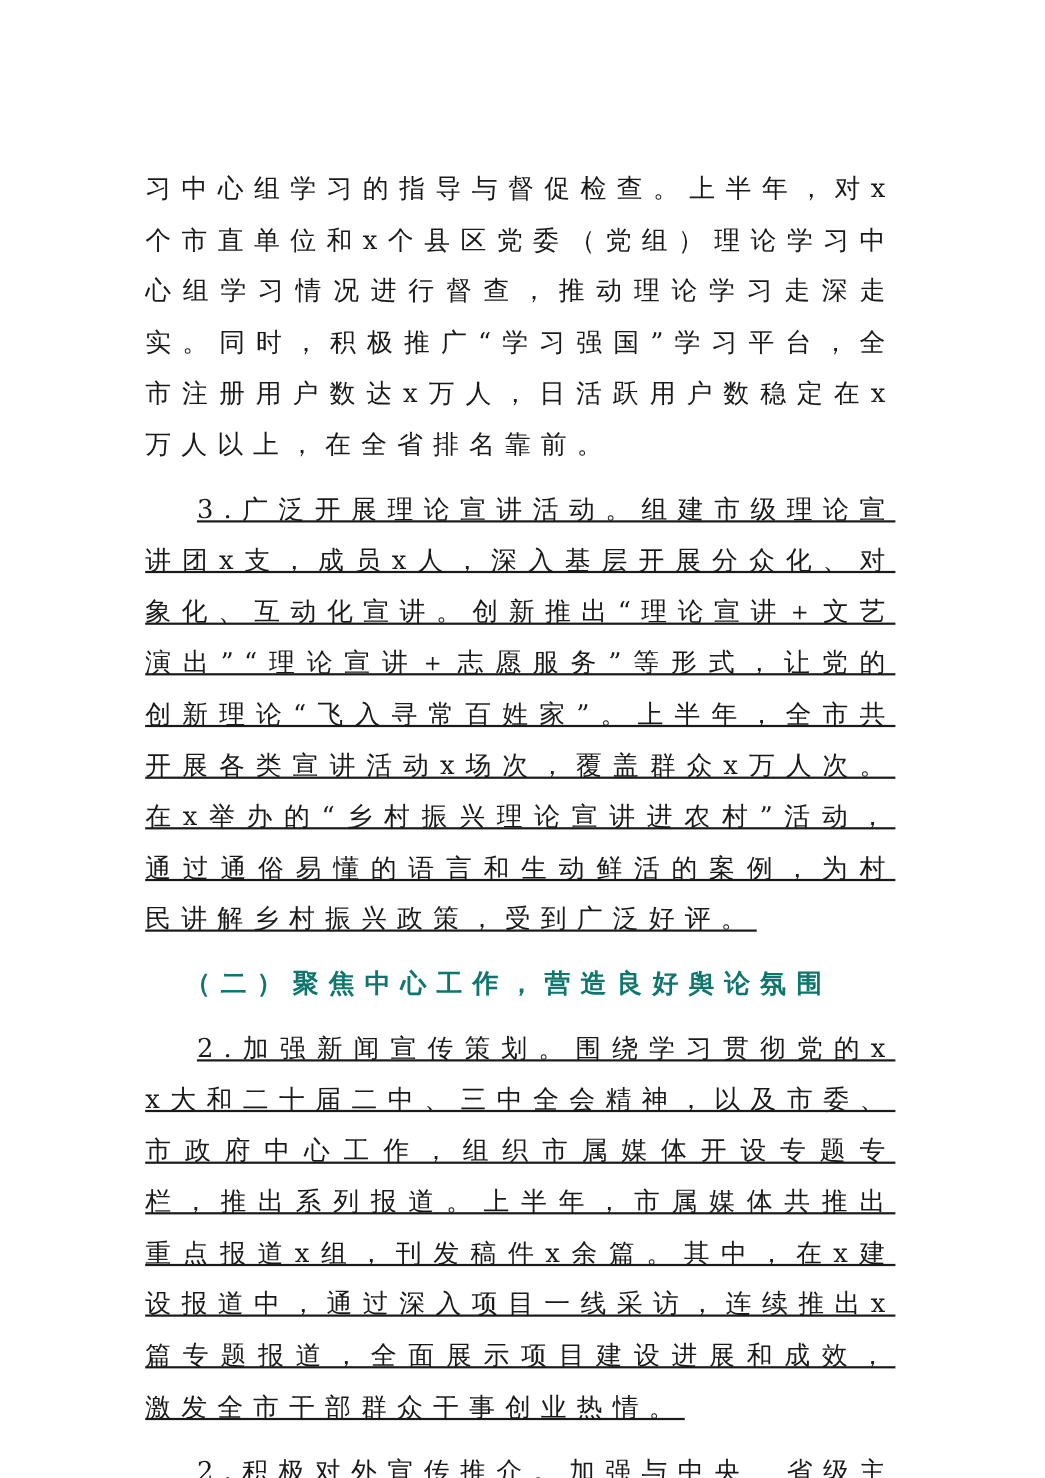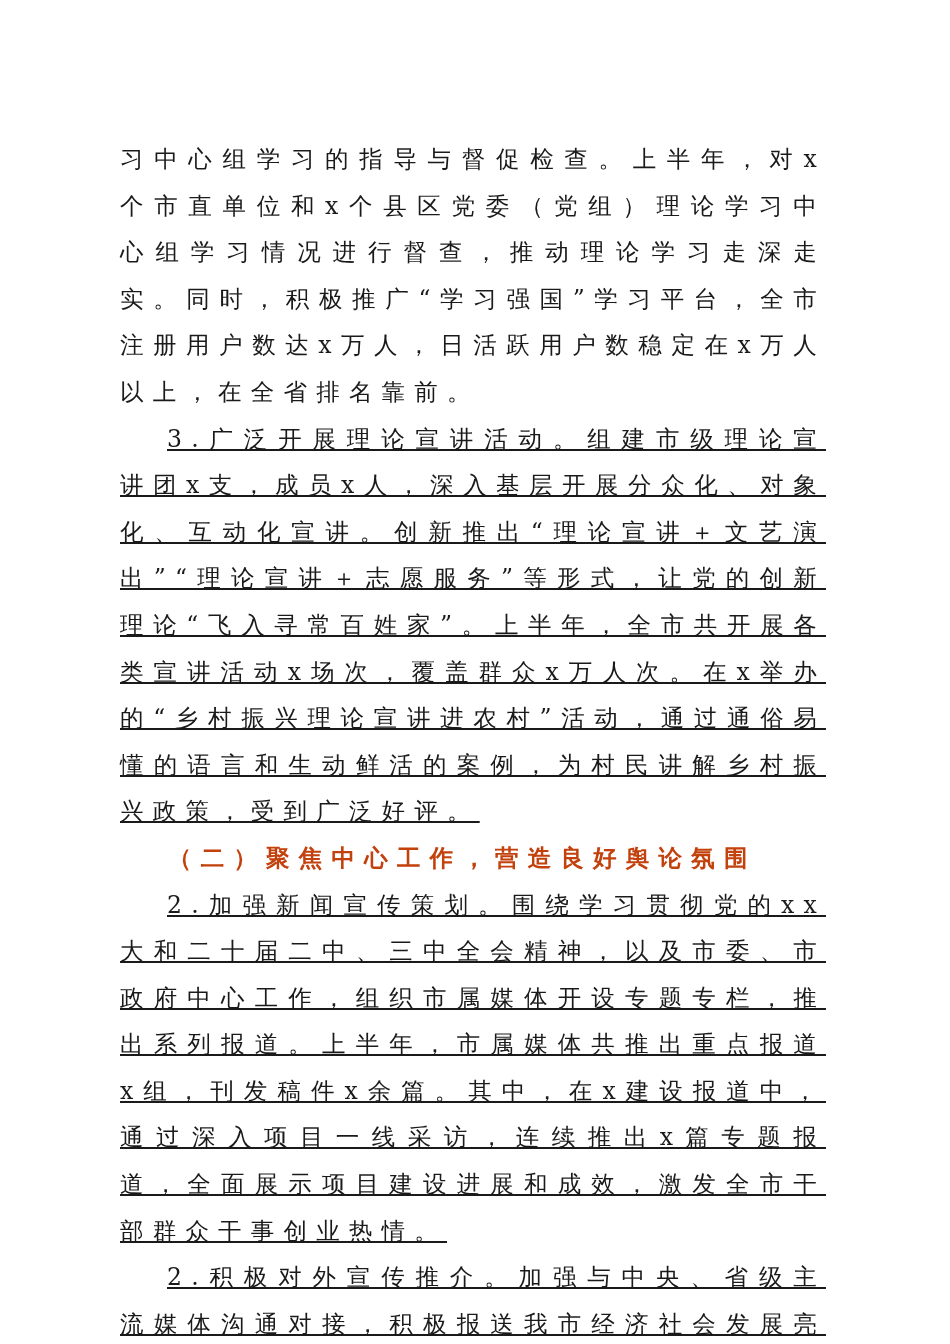--- a/index.html
+++ b/index.html
@@ -15,41 +15,41 @@
       font-family: "DejaVu Serif", "Liberation Serif", serif;
       color: #1a1a1a;
     }
     .page {
       position: absolute;
       left: 120px;
       top: 136px;
       width: 706px;
     }
     .para {
-      margin: 0;
+      margin: 12px;
       font-size: 23.5px;
       line-height: 46.6px;
       text-align: justify;
       text-align-last: left;
       letter-spacing: 9.2px;
       word-break: break-all;
     }
     .indent {
       text-indent: 47px;
       text-decoration: underline;
     }
     .heading {
       margin: 0;
       font-size: 23.5px;
       line-height: 46.6px;
       letter-spacing: 9.2px;
       padding-left: 48px;
       font-weight: bold;
       font-family: "DejaVu Sans", "Liberation Sans", sans-serif;
-      color: #c2410c;
+      color: #0f766e;
     }
   </style>
 </head>
 <body>
 
 <div class="page">
   <p class="para">习中心组学习的指导与督促检查。上半年，对x个市直单位和x个县区党委（党组）理论学习中心组学习情况进行督查，推动理论学习走深走实。同时，积极推广“学习强国”学习平台，全市注册用户数达x万人，日活跃用户数稳定在x万人以上，在全省排名靠前。</p>
   <p class="para indent">3.广泛开展理论宣讲活动。组建市级理论宣讲团x支，成员x人，深入基层开展分众化、对象化、互动化宣讲。创新推出“理论宣讲＋文艺演出”“理论宣讲＋志愿服务”等形式，让党的创新理论“飞入寻常百姓家”。上半年，全市共开展各类宣讲活动x场次，覆盖群众x万人次。在x举办的“乡村振兴理论宣讲进农村”活动，通过通俗易懂的语言和生动鲜活的案例，为村民讲解乡村振兴政策，受到广泛好评。</p>
   <p class="heading">（二）聚焦中心工作，营造良好舆论氛围</p>
   <p class="para indent">2.加强新闻宣传策划。围绕学习贯彻党的xx大和二十届二中、三中全会精神，以及市委、市政府中心工作，组织市属媒体开设专题专栏，推出系列报道。上半年，市属媒体共推出重点报道x组，刊发稿件x余篇。其中，在x建设报道中，通过深入项目一线采访，连续推出x篇专题报道，全面展示项目建设进展和成效，激发全市干部群众干事创业热情。</p>

